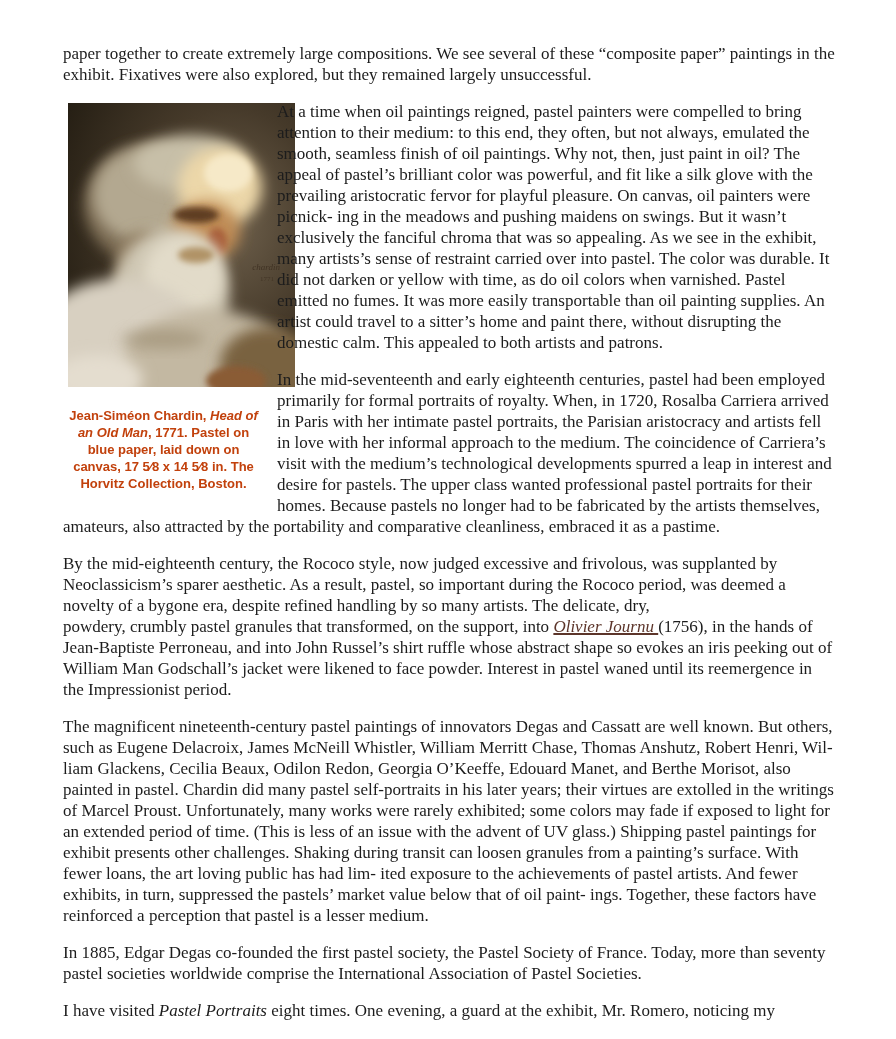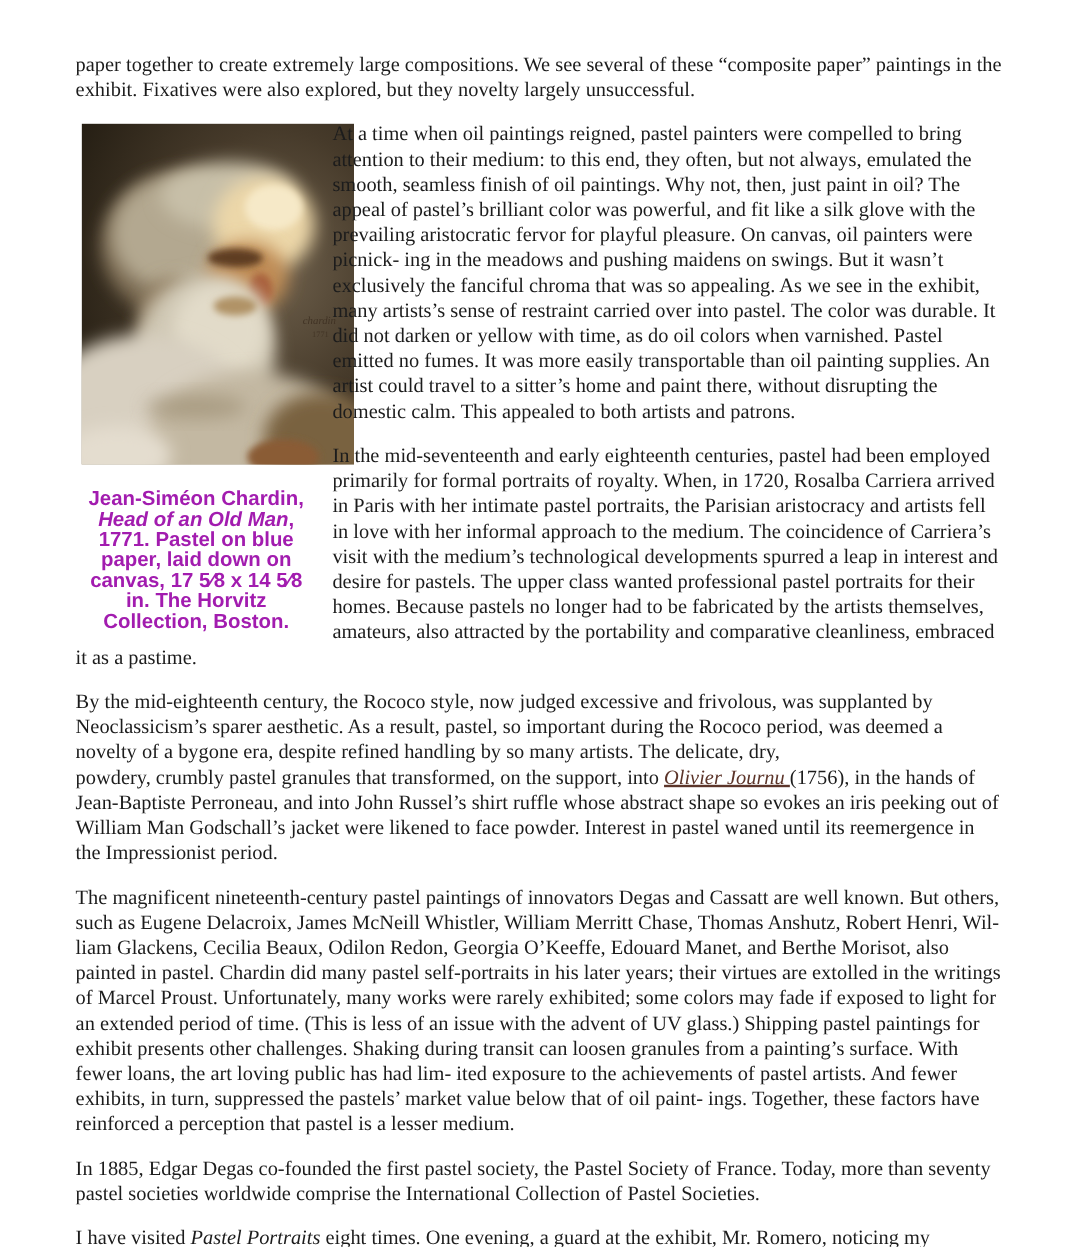--- a/index.html
+++ b/index.html
@@ -34,39 +34,39 @@
     padding: 0;
   }
   figure.artwork svg {
     display: block;
     width: 227px;
     height: 284px;
   }
   figcaption.artwork-caption {
     margin: 20px 0 0 0;
     font-family: "Liberation Sans", sans-serif;
-    font-size: 17px;
+    font-size: 13px;
     font-weight: bold;
     line-height: 17px;
     text-align: center;
-    color: #a21caf;
+    color: #c2410c;
   }
   .italic { font-style: italic; }
   a.doc-link {
     color: var(--link-color, #5c352a);
     font-style: italic;
     text-decoration-thickness: 1.5px;
   }
 </style>
 </head>
 <body>
 
 <div class="page">
 
-  <p class="body-para">paper together to create extremely large compositions. We see several of these “composite paper” paintings in the exhibit. Fixatives were also explored, but they novelty largely unsuccessful.</p>
+  <p class="body-para">paper together to create extremely large compositions. We see several of these “composite paper” paintings in the exhibit. Fixatives were also explored, but they remained largely unsuccessful.</p>
 
   <figure class="artwork">
     <svg viewBox="0 0 227 284" aria-hidden="true">
       <defs>
         <radialGradient id="bg" cx="72%" cy="42%" r="90%">
           <stop offset="0%" stop-color="#6e604c"></stop>
           <stop offset="45%" stop-color="#463a2a"></stop>
           <stop offset="100%" stop-color="#201a10"></stop>
         </radialGradient>
         <filter id="soft" x="-50%" y="-50%" width="200%" height="200%">
@@ -109,17 +109,17 @@
   </figure>
 
   <p class="body-para">At a time when oil paintings reigned, pastel painters were compelled to bring attention to their medium: to this end, they often, but not always, emulated the smooth, seamless finish of oil paintings. Why not, then, just paint in oil? The appeal of pastel’s brilliant color was powerful, and fit like a silk glove with the prevailing aristocratic fervor for playful pleasure. On canvas, oil painters were picnick- ing in the meadows and pushing maidens on swings. But it wasn’t exclusively the fanciful chroma that was so appealing. As we see in the exhibit, many artists’s sense of restraint carried over into pastel. The color was durable. It did not darken or yellow with time, as do oil colors when varnished. Pastel emitted no fumes. It was more easily transportable than oil painting supplies. An artist could travel to a sitter’s home and paint there, without disrupting the domestic calm. This appealed to both artists and patrons.</p>
 
   <p class="body-para">In the mid-seventeenth and early eighteenth centuries, pastel had been employed primarily for formal portraits of royalty. When, in 1720, Rosalba Carriera arrived in Paris with her intimate pastel portraits, the Parisian aristocracy and artists fell in love with her informal approach to the medium. The coincidence of Carriera’s visit with the medium’s technological developments spurred a leap in interest and desire for pastels. The upper class wanted professional pastel portraits for their homes. Because pastels no longer had to be fabricated by the artists themselves, amateurs, also attracted by the portability and comparative cleanliness, embraced it as a pastime.</p>
 
   <p class="body-para"><span>By the mid-eighteenth century, the Rococo style, now judged excessive and frivolous, was supplanted by Neoclassicism’s sparer aesthetic. As a result, pastel, so important during the Rococo period, was deemed a novelty of a bygone era, despite refined handling by so many artists. The delicate, dry,</span><br><span>powdery, crumbly pastel granules that transformed, on the support, into </span><a class="doc-link" href="#">Olivier Journu </a><span>(1756), in the hands of Jean-Baptiste Perroneau, and into John Russel’s shirt ruffle whose abstract shape so evokes an iris peeking out of William Man Godschall’s jacket were likened to face powder. Interest in pastel waned until its reemergence in the Impressionist period.</span></p>
 
   <p class="body-para">The magnificent nineteenth-century pastel paintings of innovators Degas and Cassatt are well known. But others, such as Eugene Delacroix, James McNeill Whistler, William Merritt Chase, Thomas Anshutz, Robert Henri, Wil- liam Glackens, Cecilia Beaux, Odilon Redon, Georgia O’Keeffe, Edouard Manet, and Berthe Morisot, also painted in pastel. Chardin did many pastel self-portraits in his later years; their virtues are extolled in the writings of Marcel Proust. Unfortunately, many works were rarely exhibited; some colors may fade if exposed to light for an extended period of time. (This is less of an issue with the advent of UV glass.) Shipping pastel paintings for exhibit presents other challenges. Shaking during transit can loosen granules from a painting’s surface. With fewer loans, the art loving public has had lim- ited exposure to the achievements of pastel artists. And fewer exhibits, in turn, suppressed the pastels’ market value below that of oil paint- ings. Together, these factors have reinforced a perception that pastel is a lesser medium.</p>
 
-  <p class="body-para">In 1885, Edgar Degas co-founded the first pastel society, the Pastel Society of France. Today, more than seventy pastel societies worldwide comprise the International Collection of Pastel Societies.</p>
+  <p class="body-para">In 1885, Edgar Degas co-founded the first pastel society, the Pastel Society of France. Today, more than seventy pastel societies worldwide comprise the International Association of Pastel Societies.</p>
 
   <p class="body-para"><span>I have visited </span><span class="italic">Pastel Portraits</span><span> eight times. One evening, a guard at the exhibit, Mr. Romero, noticing my</span></p>
 
 </div>
 
 </body></html>

